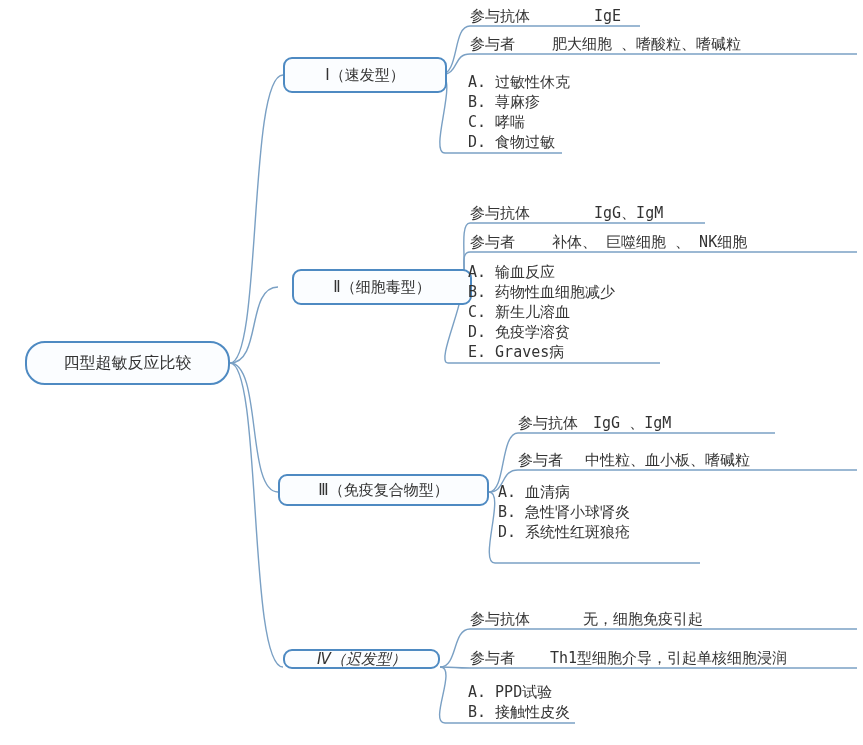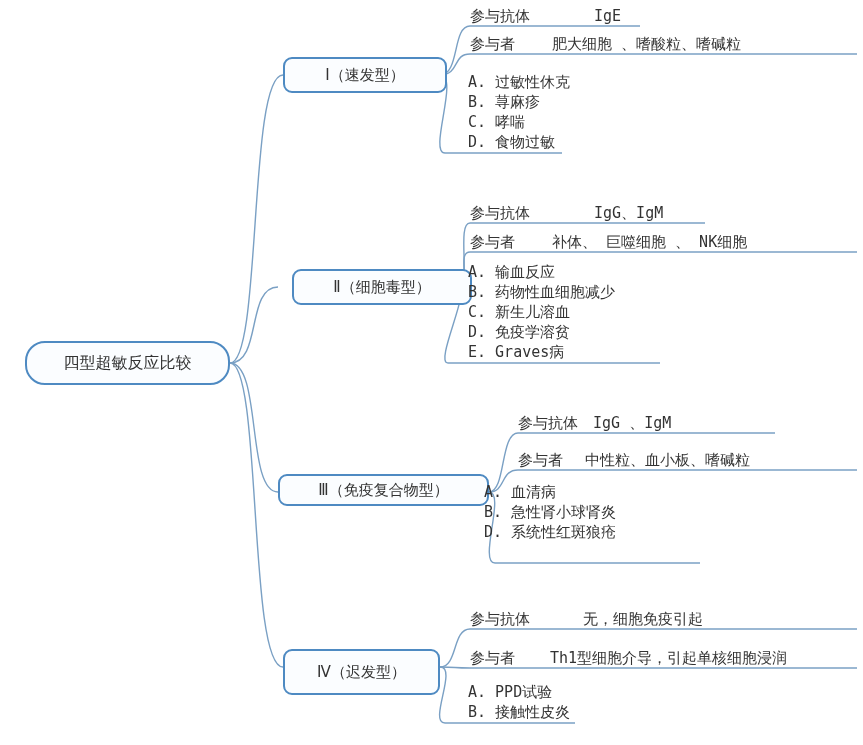--- a/index.html
+++ b/index.html
@@ -142,27 +142,27 @@
   <div class="leaf" style="left:518px;top:413px;">
     <span class="lbl">参与抗体</span>
     <span class="val g6">IgG 、IgM</span>
   </div>
 
   <div class="leaf" style="left:518px;top:450px;">
     <span class="lbl">参与者</span>
     <span class="val g14">中性粒、血小板、嗜碱粒</span>
   </div>
 
-  <div class="leaf items" style="left:484px;top:482px;">
+  <div class="leaf items" style="left:498px;top:482px;">
     <div class="item-line">A. 血清病</div>
     <div class="item-line">B. 急性肾小球肾炎</div>
     <div class="item-line">D. 系统性红斑狼疮</div>
   </div>
 
-  <div class="node" style="left:283px;top:649px;width:157px;height:46px;">
+  <div class="node" style="left:283px;top:649px;width:157px;height:20px;font-style:italic;">
     <span>Ⅳ（迟发型）</span>
   </div>
 
   <div class="leaf" style="left:470px;top:609px;">
     <span class="lbl">参与抗体</span>
     <span class="val g60">无，细胞免疫引起</span>
   </div>
 
   <div class="leaf" style="left:470px;top:648px;">
     <span class="lbl">参与者</span>

